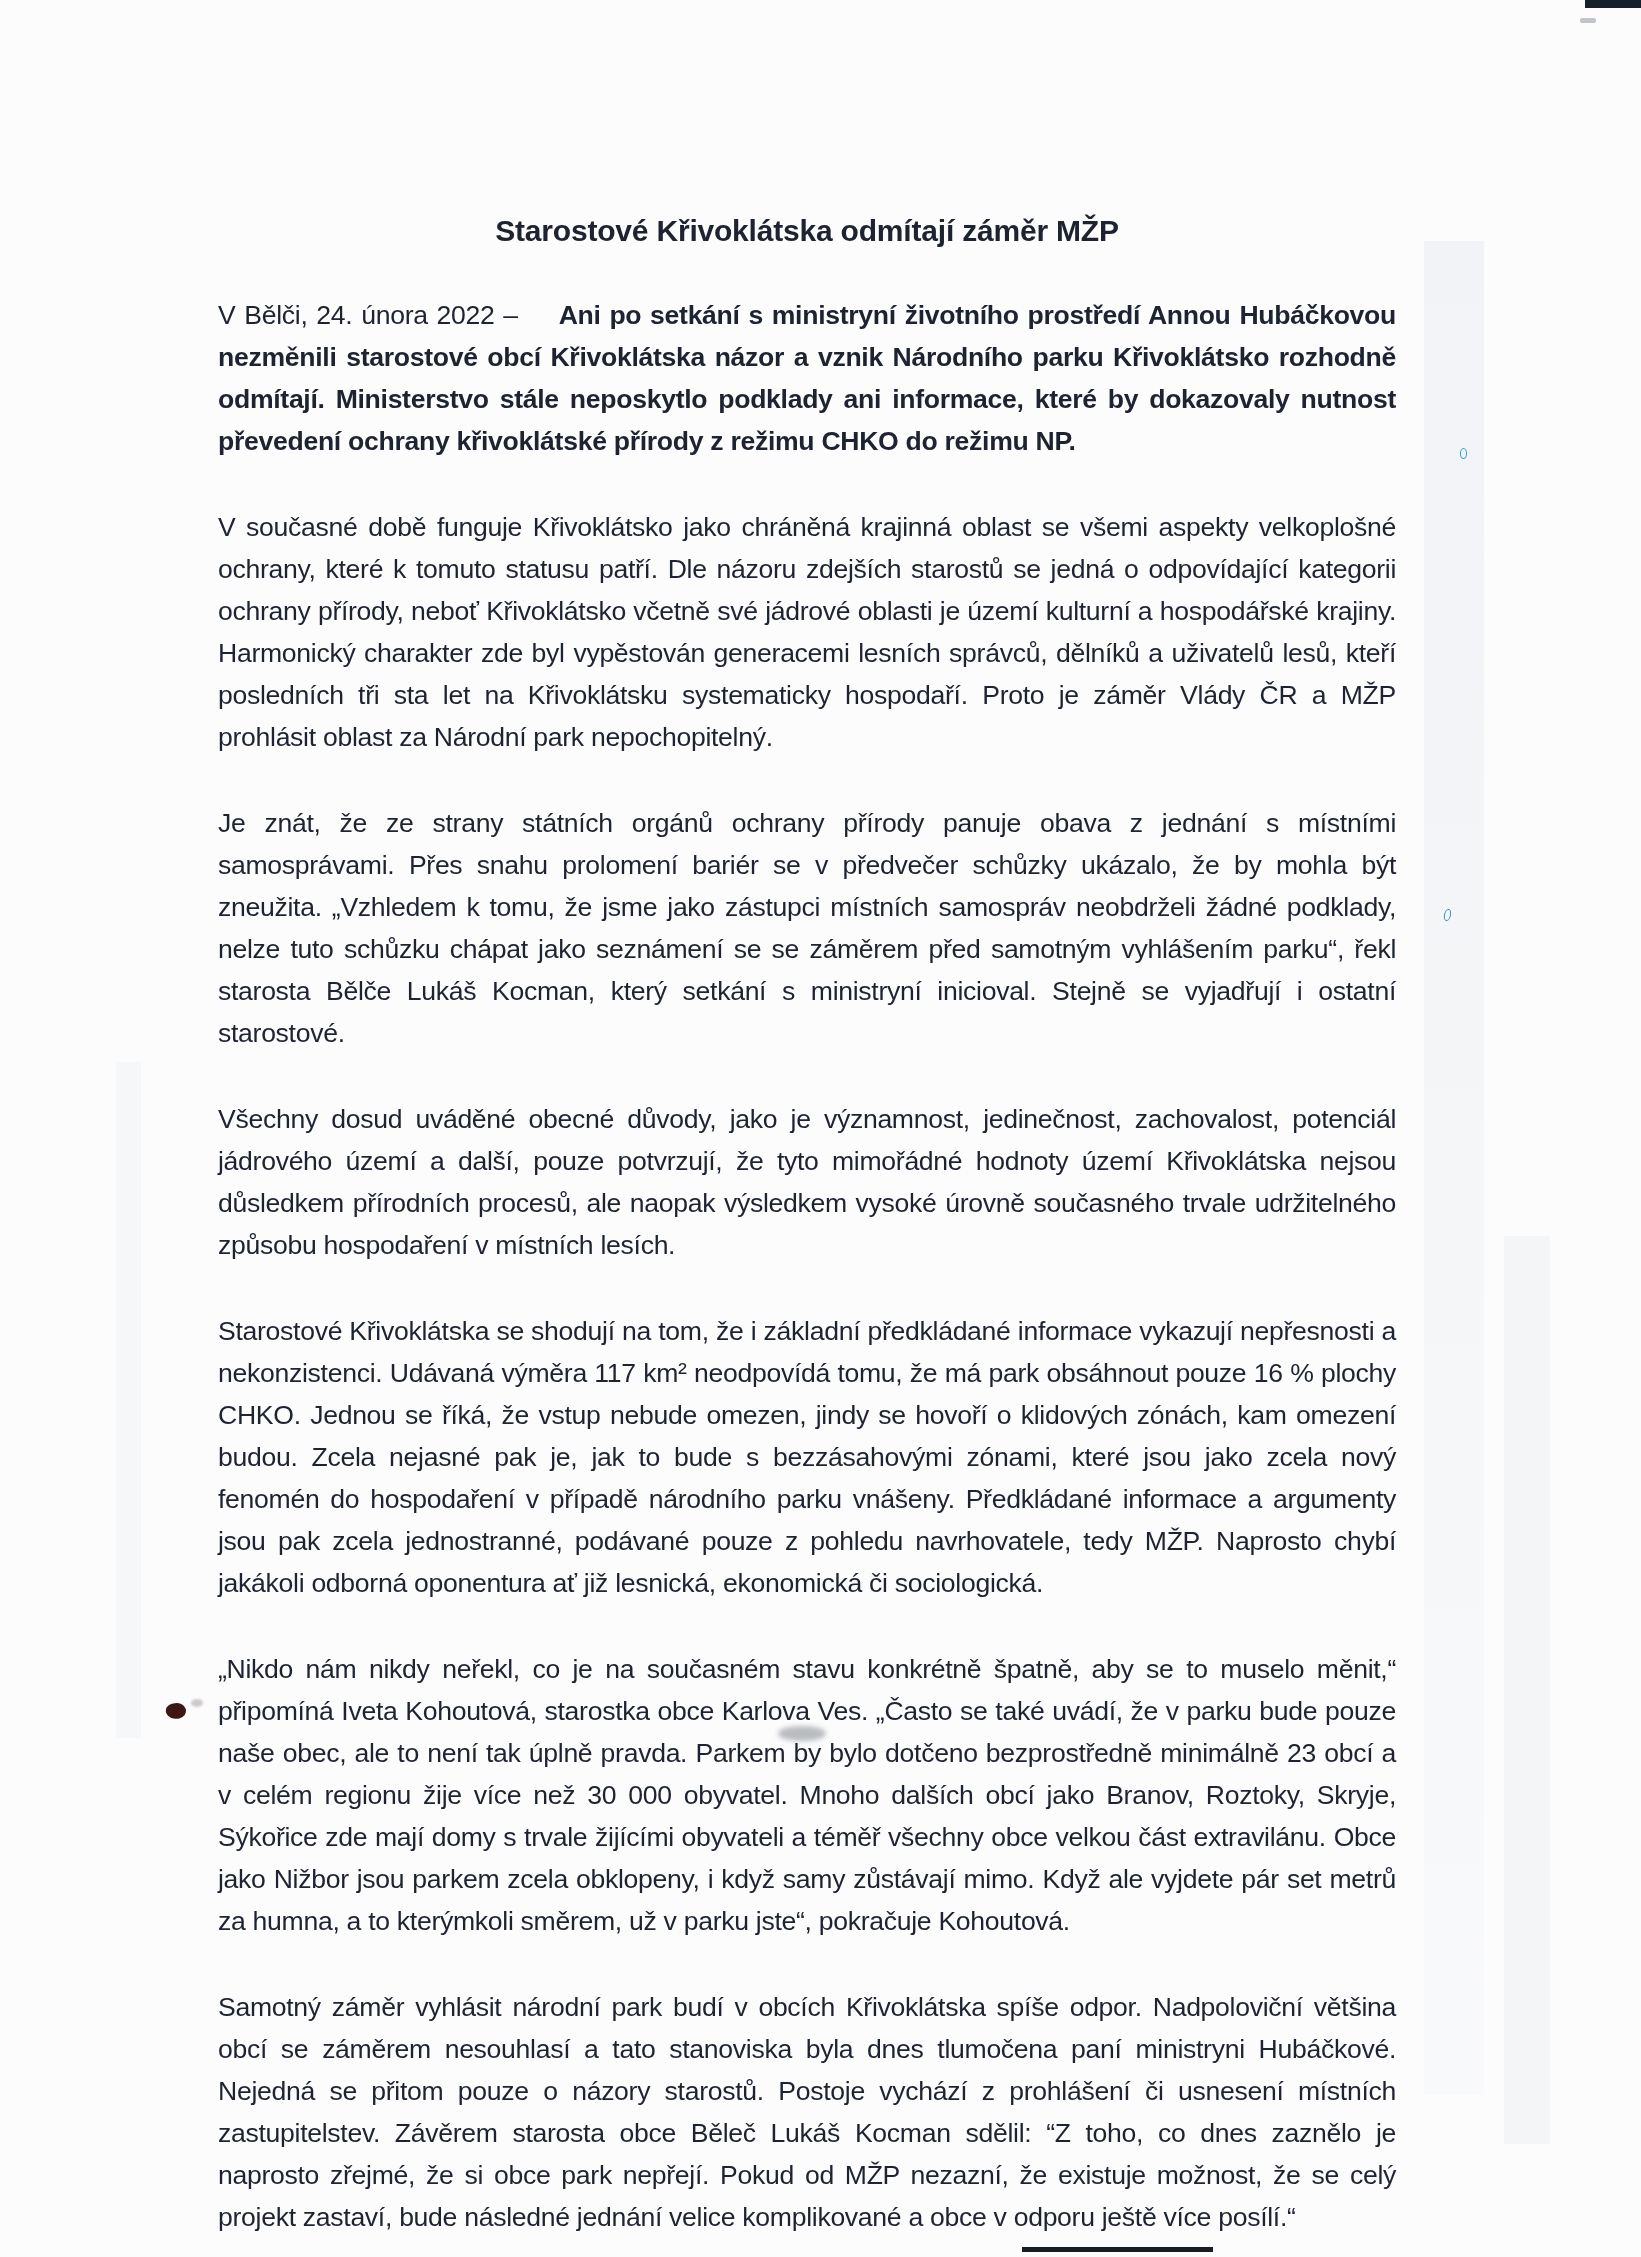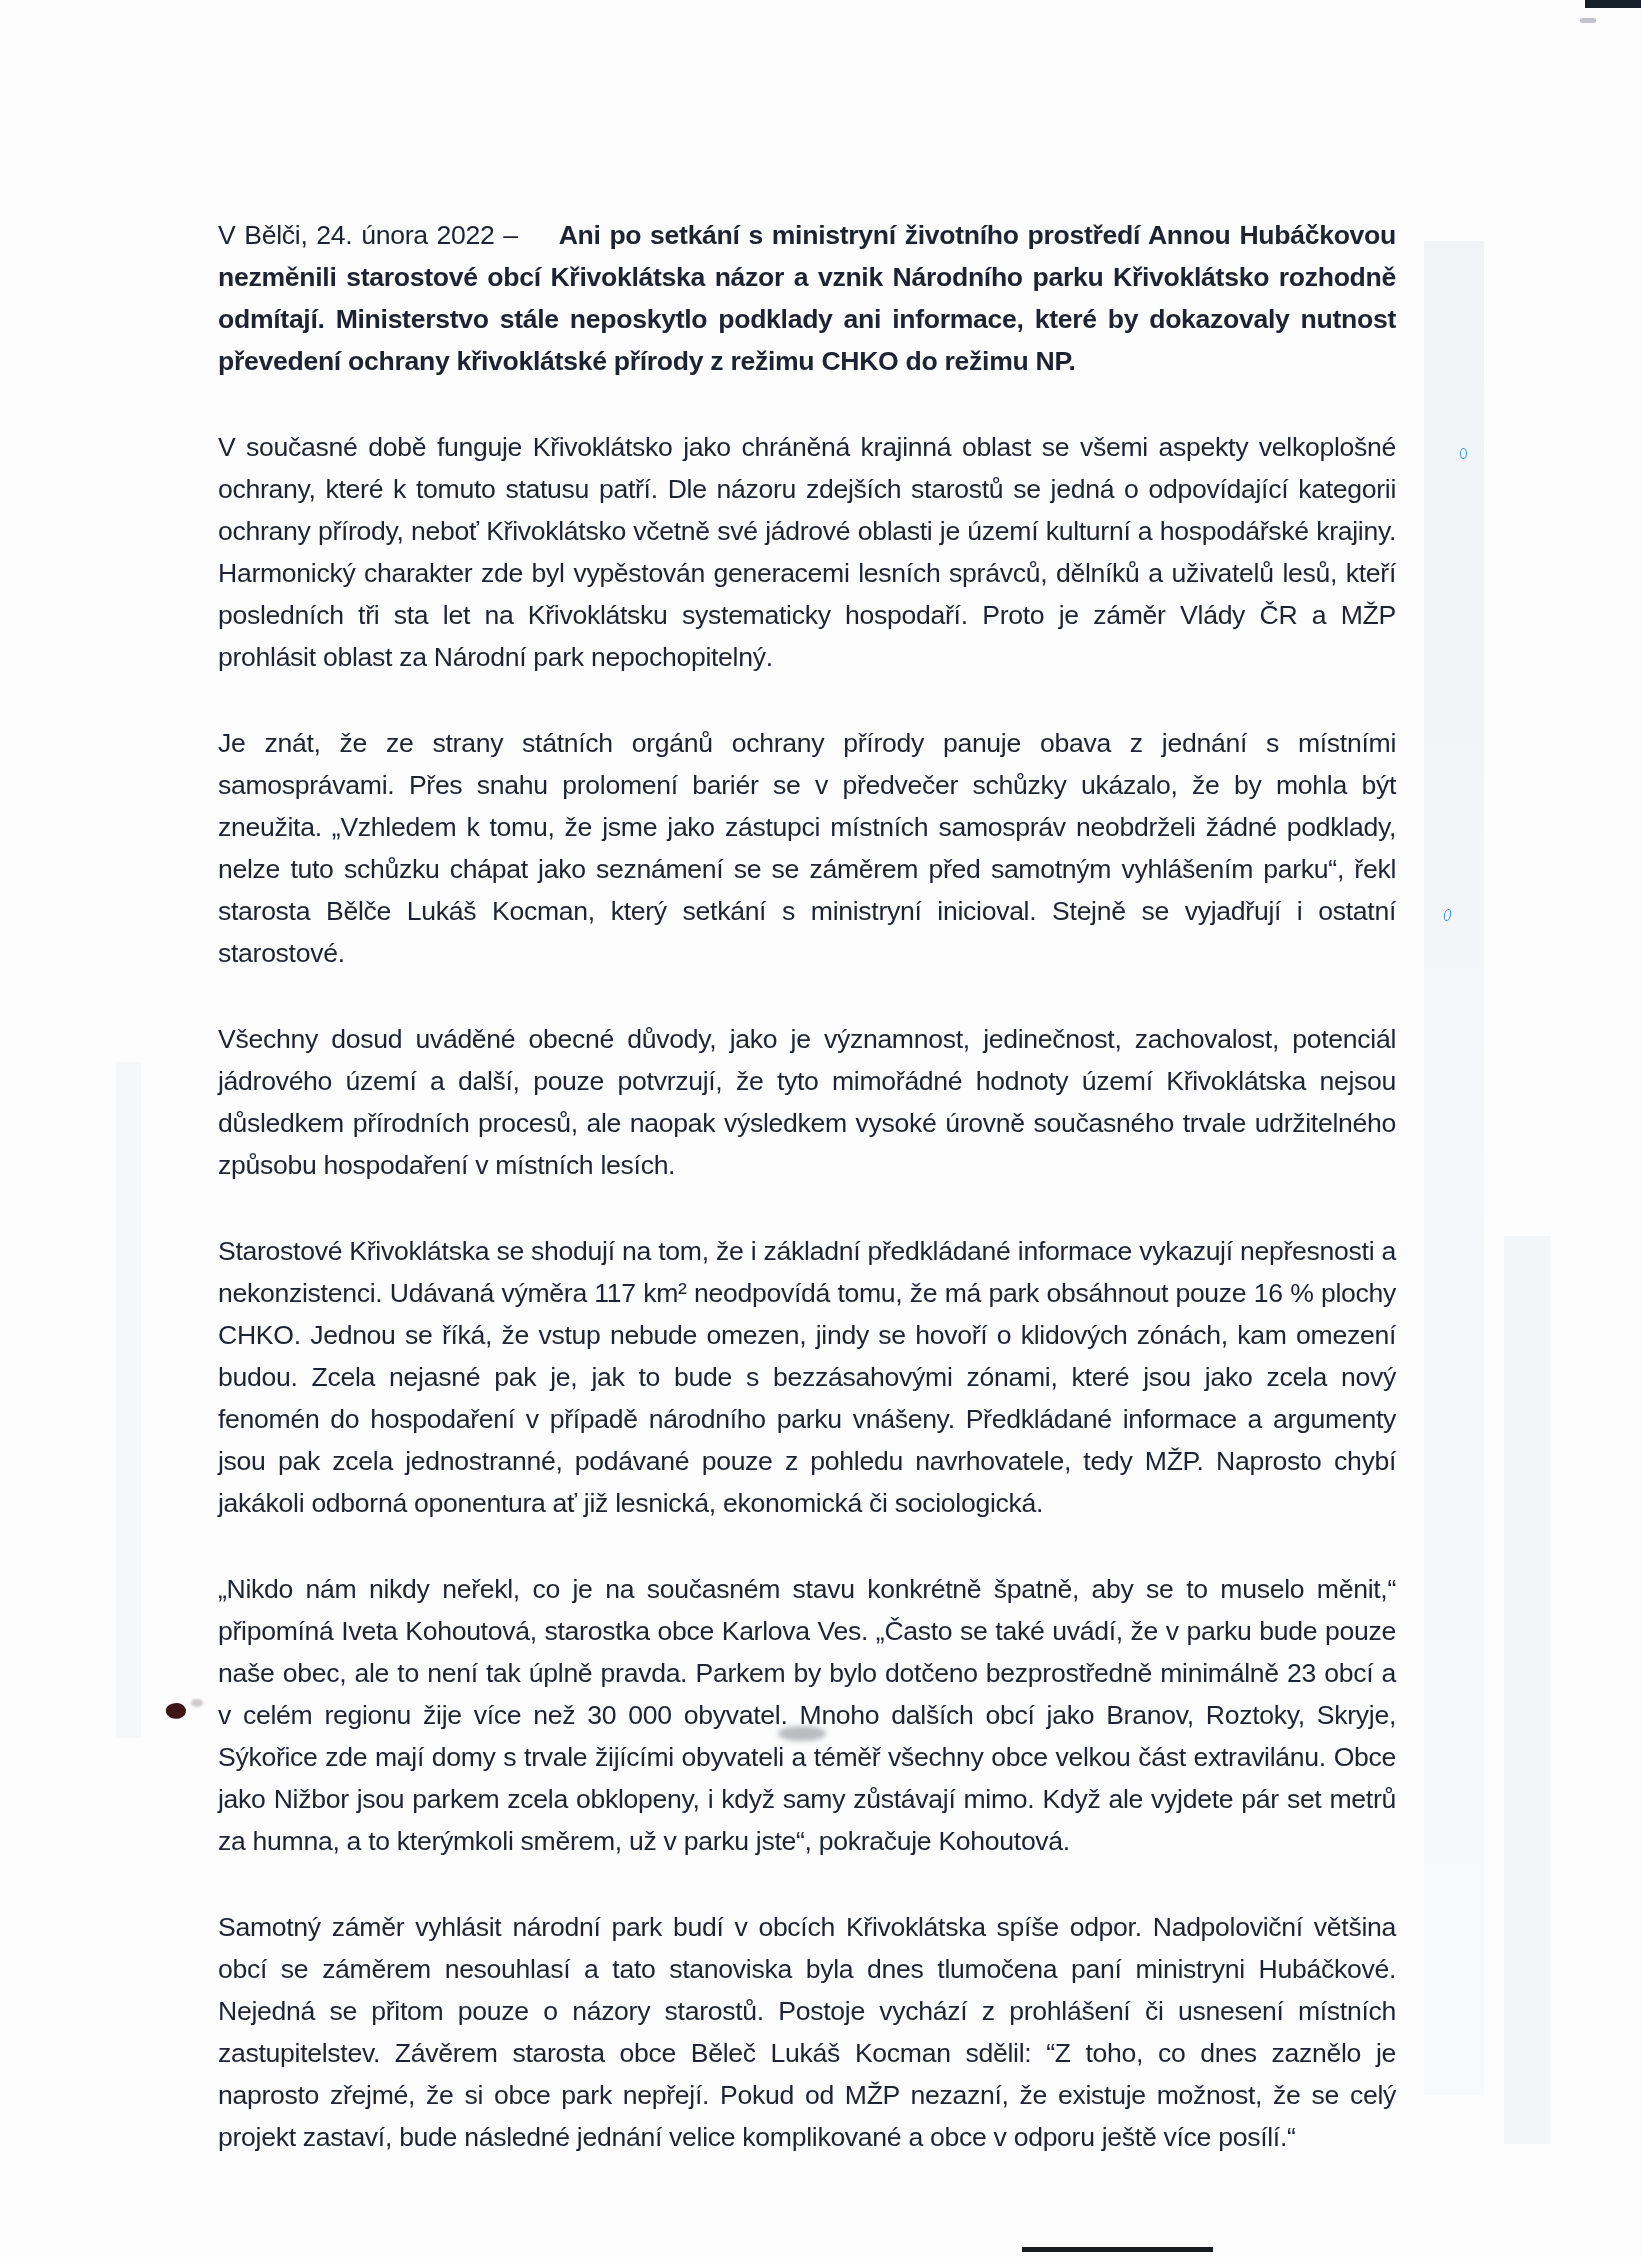--- a/index.html
+++ b/index.html
@@ -62,20 +62,21 @@
 <div class="top-right-mark"></div>
 <div class="blue-speck-1"></div>
 <div class="blue-speck-2"></div>
 <div class="maroon-mark"></div>
 <div class="maroon-mark-tail"></div>
 <div class="smudge"></div>
 <div class="bottom-line"></div>
 
 <main class="content">
 
+  <h1 class="title">Starostové Křivoklátska odmítají záměr MŽP</h1>
 
   <p class="para"><span>V Bělči, 24. února 2022 – </span><span class="bold">Ani po setkání s ministryní životního prostředí Annou Hubáčkovou nezměnili starostové obcí Křivoklátska názor a vznik Národního parku Křivoklátsko rozhodně odmítají. Ministerstvo stále neposkytlo podklady ani informace, které by dokazovaly nutnost převedení ochrany křivoklátské přírody z režimu CHKO do režimu NP.</span></p>
 
   <p class="para">V současné době funguje Křivoklátsko jako chráněná krajinná oblast se všemi aspekty velkoplošné ochrany, které k tomuto statusu patří. Dle názoru zdejších starostů se jedná o odpovídající kategorii ochrany přírody, neboť Křivoklátsko včetně své jádrové oblasti je území kulturní a hospodářské krajiny. Harmonický charakter zde byl vypěstován generacemi lesních správců, dělníků a uživatelů lesů, kteří posledních tři sta let na Křivoklátsku systematicky hospodaří. Proto je záměr Vlády ČR a MŽP prohlásit oblast za Národní park nepochopitelný.</p>
 
   <p class="para">Je znát, že ze strany státních orgánů ochrany přírody panuje obava z jednání s místními samosprávami. Přes snahu prolomení bariér se v předvečer schůzky ukázalo, že by mohla být zneužita. „Vzhledem k tomu, že jsme jako zástupci místních samospráv neobdrželi žádné podklady, nelze tuto schůzku chápat jako seznámení se se záměrem před samotným vyhlášením parku“, řekl starosta Bělče Lukáš Kocman, který setkání s ministryní inicioval. Stejně se vyjadřují i ostatní starostové.</p>
 
   <p class="para">Všechny dosud uváděné obecné důvody, jako je významnost, jedinečnost, zachovalost, potenciál jádrového území a další, pouze potvrzují, že tyto mimořádné hodnoty území Křivoklátska nejsou důsledkem přírodních procesů, ale naopak výsledkem vysoké úrovně současného trvale udržitelného způsobu hospodaření v místních lesích.</p>
 
   <p class="para">Starostové Křivoklátska se shodují na tom, že i základní předkládané informace vykazují nepřesnosti a nekonzistenci. Udávaná výměra 117 km² neodpovídá tomu, že má park obsáhnout pouze 16 % plochy CHKO. Jednou se říká, že vstup nebude omezen, jindy se hovoří o klidových zónách, kam omezení budou. Zcela nejasné pak je, jak to bude s bezzásahovými zónami, které jsou jako zcela nový fenomén do hospodaření v případě národního parku vnášeny. Předkládané informace a argumenty jsou pak zcela jednostranné, podávané pouze z pohledu navrhovatele, tedy MŽP. Naprosto chybí jakákoli odborná oponentura ať již lesnická, ekonomická či sociologická.</p>

